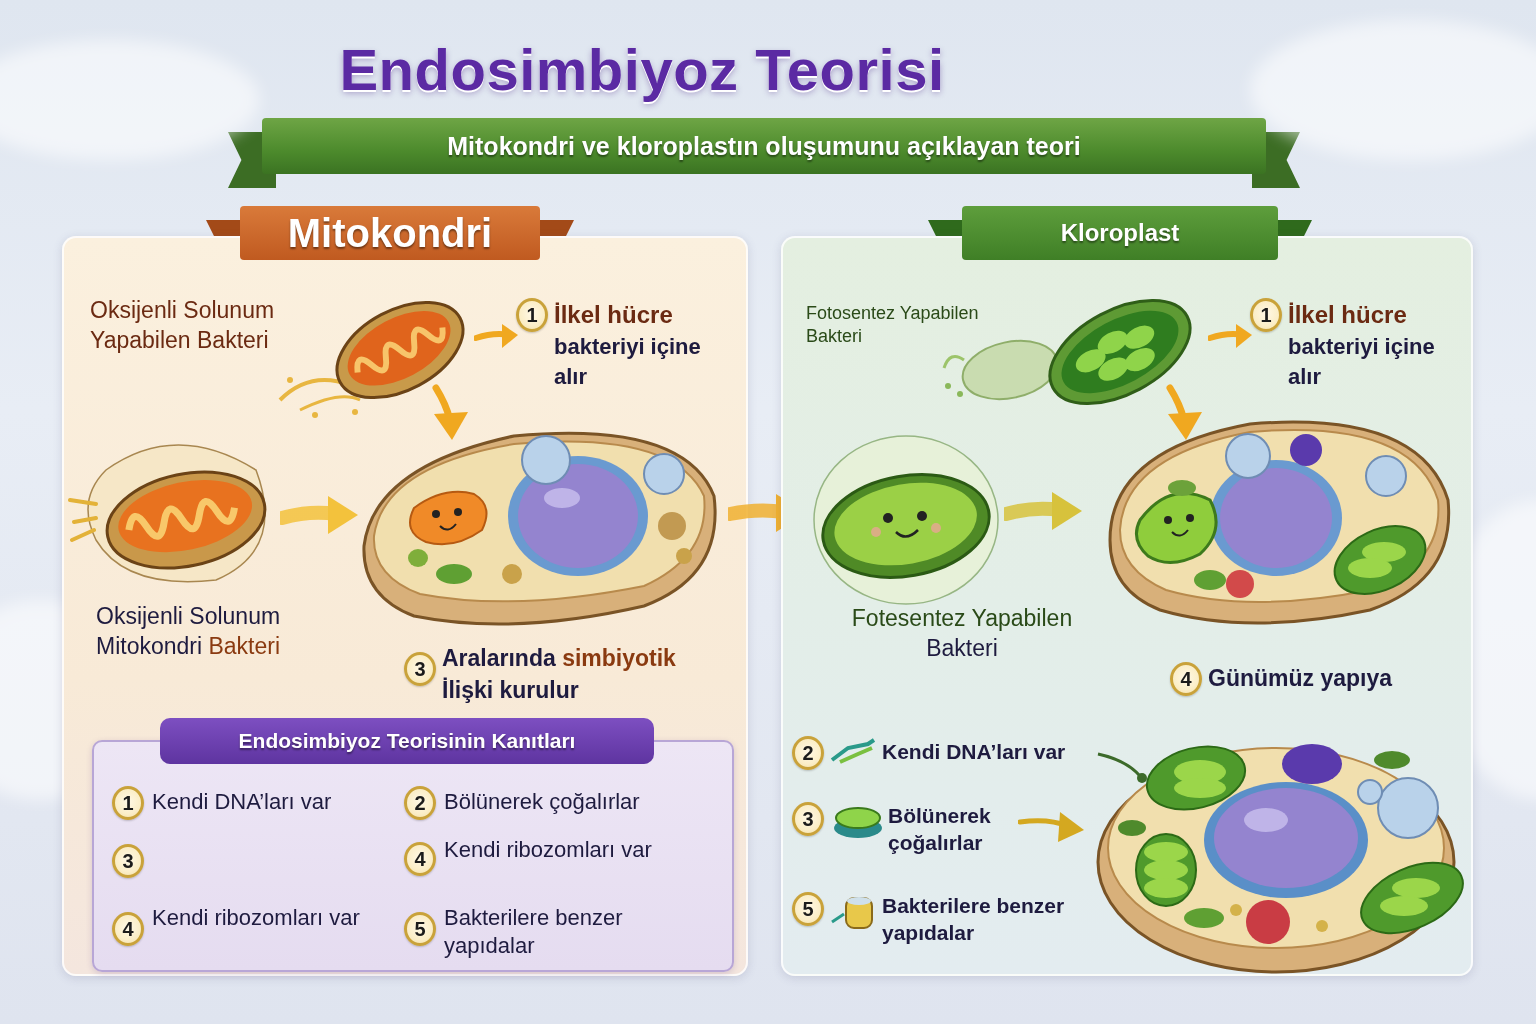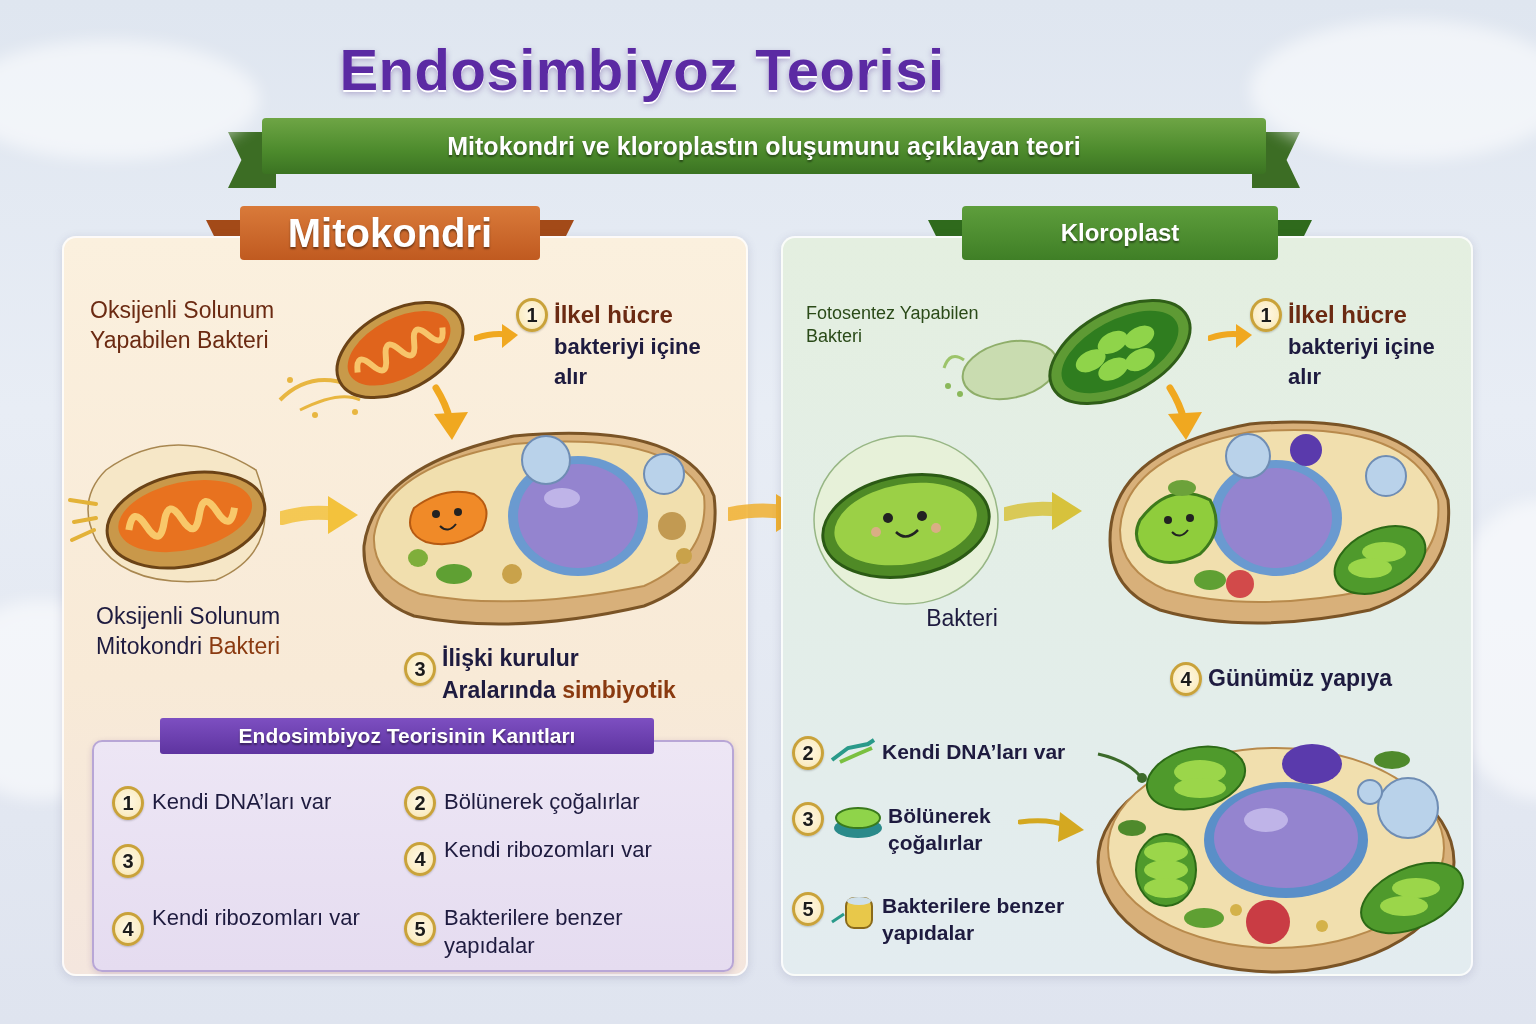--- a/index.html
+++ b/index.html
@@ -53,22 +53,22 @@
   .badge {
     flex: none; width: 32px; height: 34px; border-radius: 50%;
     background: radial-gradient(circle at 50% 45%, #fff8e6 0%, #fbeec8 60%, #f3dfa4 100%);
     border: 3px solid #c9a23a; display: flex; align-items: center; justify-content: center;
     font-weight: 700; font-size: 20px; color: #1b1b1b; box-shadow: 0 1px 2px rgba(0,0,0,0.2);
   }
   .arrow { position: absolute; }
   .evid-box { position: absolute; left: 92px; top: 740px; width: 642px; height: 232px;
     border: 2px solid #b8a6d6; border-radius: 10px;
     background: linear-gradient(180deg, #ede6f5 0%, #e5dcf0 100%); box-shadow: 0 2px 6px rgba(90,60,140,0.2); }
-  .evid-ribbon { left: 160px; top: 718px; width: 494px; height: 36px; font-size: 21px;
-    background: linear-gradient(180deg, #7d4fc1 0%, #5e34a0 100%); border-radius: 3px; }
+  .evid-ribbon { left: 160px; top: 718px; width: 494px; height: 46px; font-size: 21px;
+    background: linear-gradient(180deg, #7d4fc1 0%, #5e34a0 100%); border-radius: 10px; }
   .evid-ribbon .tail { background: #4a2785; top: 10px; bottom: -10px; }
   .evid-item { position: absolute; display: flex; gap: 8px; align-items: flex-start;
     font-family: "Liberation Sans", sans-serif; font-size: 22px; color: #1e1b3f; line-height: 1.25; }
   .evid-item .badge { margin-top: -2px; }
   .kitem { position: absolute; display: flex; align-items: flex-start; gap: 4px;
     font-family: "Liberation Sans", sans-serif; font-size: 21px; color: #1e1b3f; line-height: 1.3; font-weight: 600; }
   .kicon { width: 50px; height: 34px; flex: none; }
 </style>
 </head>
 <body>
@@ -171,22 +171,22 @@
 </svg>
 
 <div class="lbl navy" style="left:96px;top:602px;font-size:23px;">
   <div>Oksijenli Solunum</div>
   <div><span>Mitokondri </span><span class="rust">Bakteri</span></div>
 </div>
 
 <div class="step" style="left:404px;top:642px;font-size:23px;">
   <div class="badge" style="margin-top:10px;">3</div>
   <div>
+    <div><span>Aralarında </span><span class="rust" style="font-weight:700;">simbiyotik</span></div>
     <div>İlişki kurulur</div>
-    <div><span>Aralarında </span><span class="rust" style="font-weight:700;">simbiyotik</span></div>
   </div>
 </div>
 
 <div class="evid-box"></div>
 <div class="ribbon evid-ribbon">
   <div class="tail l"></div>
   <span>Endosimbiyoz Teorisinin Kanıtları</span>
   <div class="tail r"></div>
 </div>
 
@@ -294,20 +294,21 @@
   <path d="M72 122 Q80 130 88 120" stroke="#222" stroke-width="2" fill="none"></path>
   <ellipse cx="280" cy="150" rx="48" ry="30" fill="#4f9a2c" stroke="#2c6a16" stroke-width="2" transform="rotate(-25 280 150)"></ellipse>
   <ellipse cx="284" cy="142" rx="22" ry="10" fill="#9bd64a"></ellipse>
   <ellipse cx="270" cy="158" rx="22" ry="10" fill="#9bd64a"></ellipse>
   <circle cx="140" cy="174" r="14" fill="#d24a4a"></circle>
   <ellipse cx="110" cy="170" rx="16" ry="10" fill="#5fa033"></ellipse>
   <ellipse cx="82" cy="78" rx="14" ry="8" fill="#6ca23a"></ellipse>
 </svg>
 
 <div class="lbl dkgreen" style="left:834px;top:604px;font-size:23px;text-align:center;width:256px;">
+  <div>Fotesentez Yapabilen</div>
   <div class="navy">Bakteri</div>
 </div>
 
 <div class="step" style="left:1170px;top:662px;font-size:23px;">
   <div class="badge">4</div>
   <div>Günümüz yapıya</div>
 </div>
 
 <div class="kitem" style="left:792px;top:736px;">
   <div class="badge">2</div>

